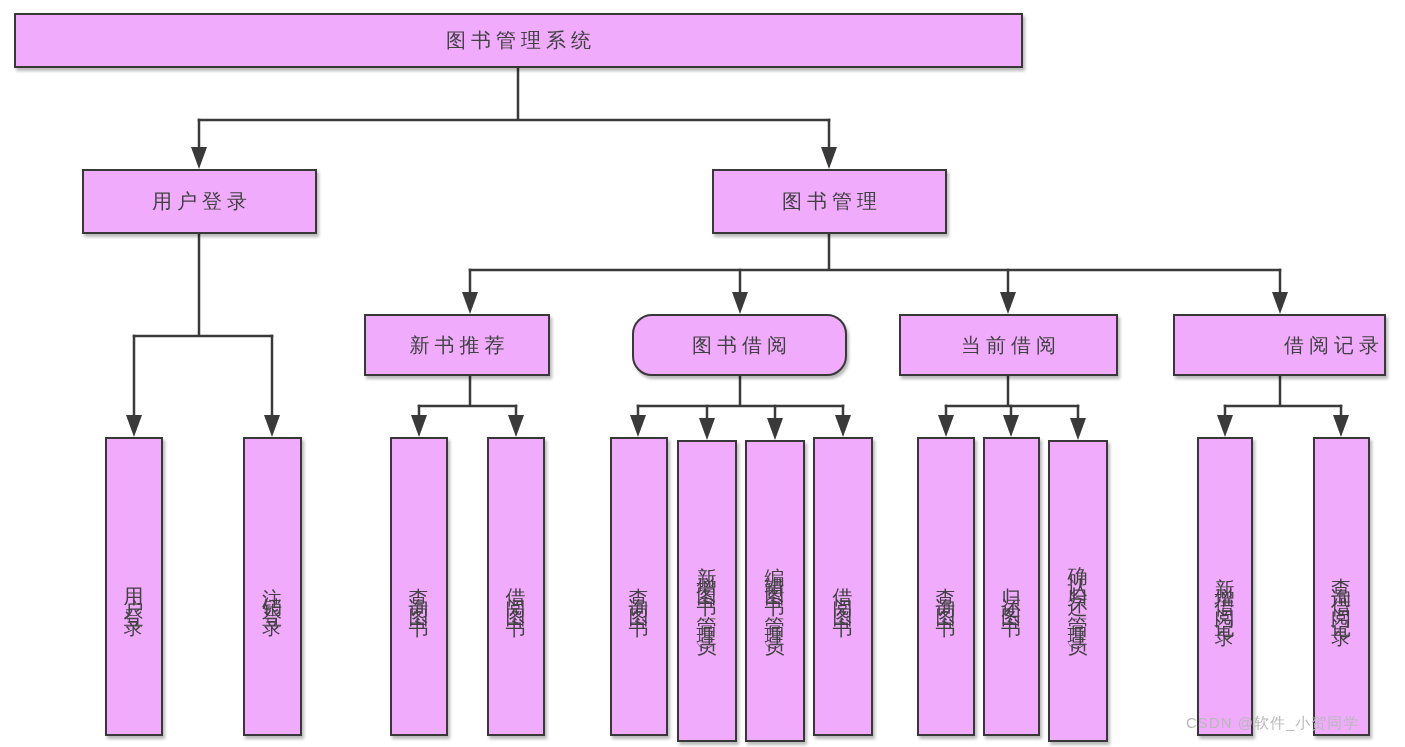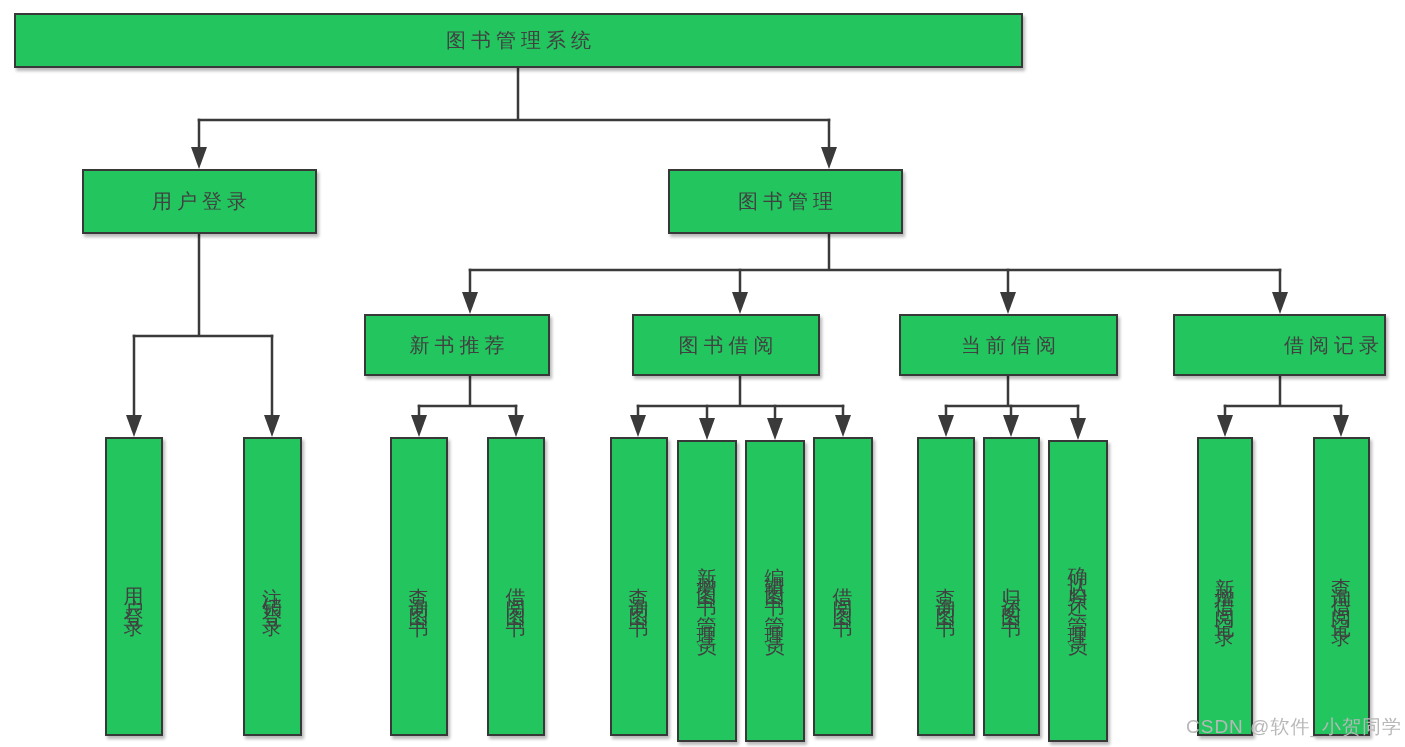--- a/index.html
+++ b/index.html
@@ -9,21 +9,21 @@
     position:relative;
     overflow:hidden;
     font-family:"Liberation Sans", sans-serif;
   }
   #connector-layer {
     position:absolute; left:0; top:0; width:1405px; height:747px; z-index:0;
   }
   .node {
     position:absolute;
     box-sizing:border-box;
-    background:#22c55e;
+    background:#f0abfc;
     border:2.5px solid #383838;
     box-shadow:2px 3px 3px rgba(0,0,0,0.28);
     display:flex;
     align-items:center;
     justify-content:center;
     color:#414141;
     z-index:1;
   }
   .hbox span {
     font-size:20px;
@@ -35,21 +35,21 @@
     writing-mode:vertical-lr;
     text-orientation:mixed;
     font-size:20px;
     letter-spacing:10px;
     padding-top:10px;
     line-height:1;
   }
   .watermark {
     position:absolute;
     left:1186px; top:714px;
-    font-size:19px;
+    font-size:15px;
     color:#b8b8b8;
     letter-spacing:1px;
     white-space:nowrap;
     z-index:2;
   }
 </style>
 </head>
 <body>
 
 <svg id="connector-layer" viewBox="0 0 1405 747" xmlns="http://www.w3.org/2000/svg">
@@ -118,28 +118,28 @@
   </g>
 </svg>
 
 <div class="node hbox" style="left:14px; top:13px; width:1009px; height:55px;">
   <span>图书管理系统</span>
 </div>
 
 <div class="node hbox" style="left:82px; top:169px; width:235px; height:65px;">
   <span>用户登录</span>
 </div>
-<div class="node hbox" style="left:668px; top:169px; width:235px; height:65px;align-items:center;">
+<div class="node hbox" style="left:712px; top:169px; width:235px; height:65px;align-items:center;">
   <span>图书管理</span>
 </div>
 
 <div class="node hbox" style="left:364px; top:314px; width:186px; height:62px;">
   <span>新书推荐</span>
 </div>
-<div class="node hbox" style="left:632px; top:314px; width:188px; height:62px;">
+<div class="node hbox" style="left:632px; top:314px; width:215px; height:62px;border-radius:20px;">
   <span>图书借阅</span>
 </div>
 <div class="node hbox" style="left:899px; top:314px; width:219px; height:62px;">
   <span>当前借阅</span>
 </div>
 <div class="node hbox" style="left:1173px; top:314px; width:213px; height:62px;justify-content:flex-end;">
   <span>借阅记录</span>
 </div>
 
 <div class="node vbox" style="left:105px; top:437px; width:58px; height:299px;">

